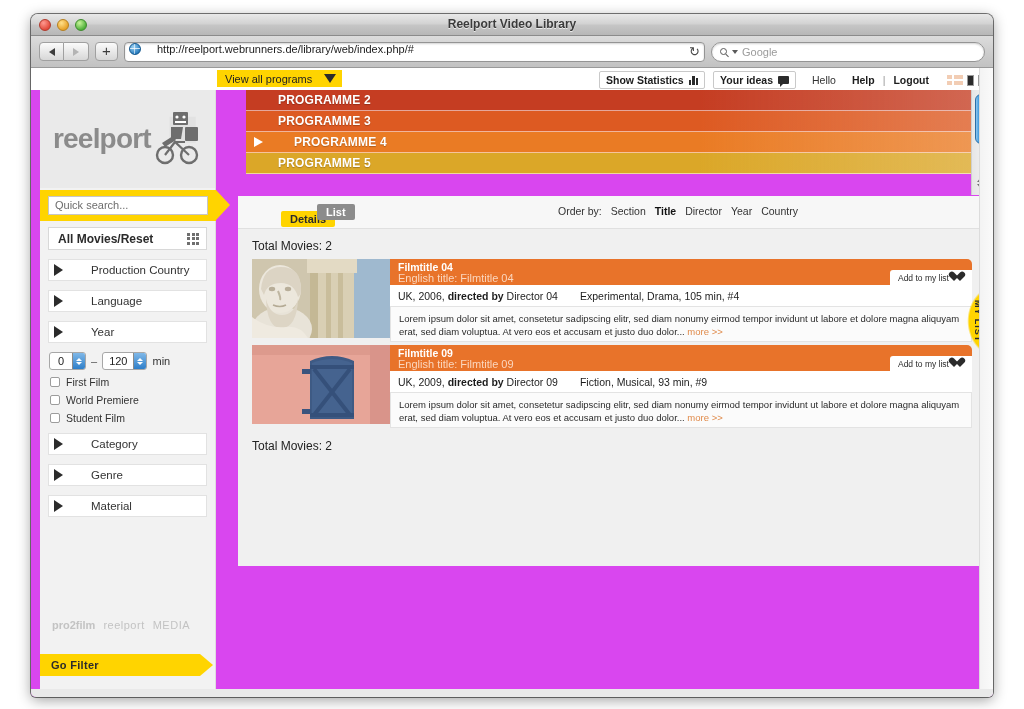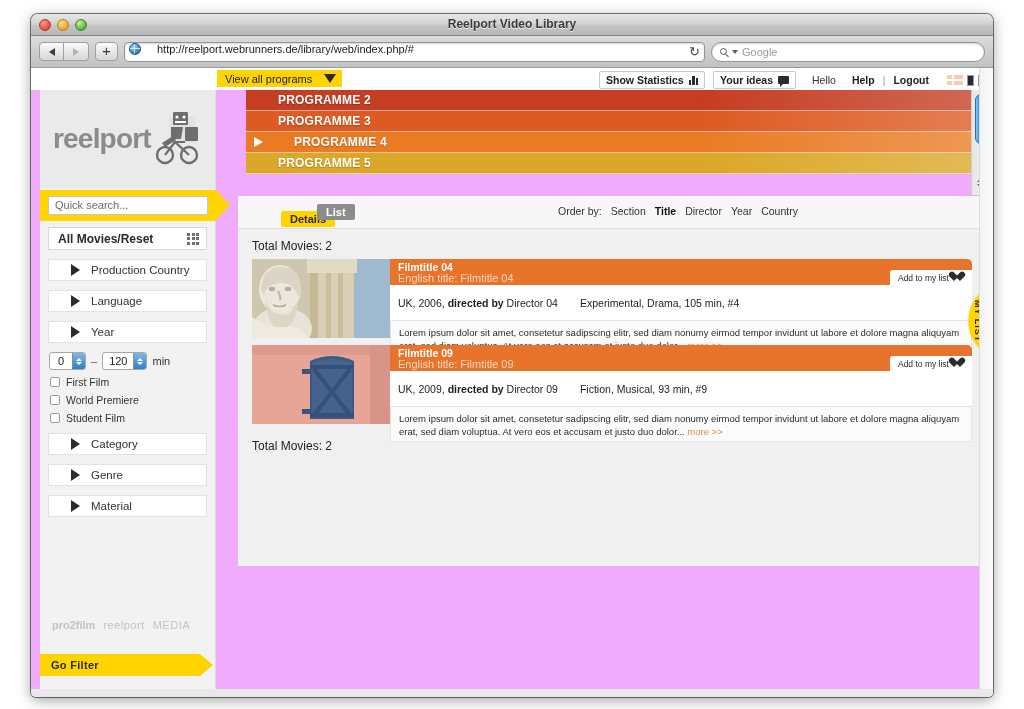--- a/index.html
+++ b/index.html
@@ -89,21 +89,21 @@
     width: 7px; height: 7px; border: 1.4px solid #5a5a5a; border-radius: 50%;
     position: relative; flex: none;
   }
   .mag::after { content:''; position:absolute; right:-3px; bottom:-2px; width:4px; height:1.4px; background:#5a5a5a; transform: rotate(45deg); }
   .caret-sm { width:0;height:0;border-left:3px solid transparent;border-right:3px solid transparent;border-top:4px solid #5a5a5a; margin-left:1px; }
   #searchph { font-size: 11px; color: #9b9b9b; }
 
   
   #page {
     position: relative; width: 962px; height: 629px;
-    background: #f0abfc; overflow: hidden;
+    background: #d946ef; overflow: hidden;
   }
 
   
   #topstrip { position: absolute; left: 0; top: 0; width: 962px; height: 22px; background: #ffffff; }
   #view-all {
     position: absolute; left: 186px; top: 2px;
     height: 17px; padding: 0 6px 0 8px;
     background: #ffd400; display: flex; align-items: center; gap: 12px;
     font-size: 11px; color: #222; font-weight: normal;
   }
@@ -173,21 +173,21 @@
     background: #fff; border: 1px solid #d8d8d8;
     display: flex; align-items: center; justify-content: space-between;
     padding: 0 7px 0 9px;
     font-size: 12px; font-weight: bold; color: #2b2b2b;
   }
   .grid-ico { display: grid; grid-template-columns: repeat(3,3px); gap: 1.5px; }
   .grid-ico i { display:block; width:3px; height:3px; background:#6f6f6f; }
 
   .acc-item {
     margin: 9px 8px 4px 8px; height: 22px; background: #fff; border: 1px solid #e2e2e2;
-    display: flex; align-items: center; gap: 11px; padding-left: 22px;
+    display: flex; align-items: center; gap: 28px; padding-left: 5px;
     font-size: 11.5px; color: #333;
   }
   .acc-tri { width:0;height:0;border-top:6px solid transparent;border-bottom:6px solid transparent;border-left:9px solid #2b2b2b; }
 
   #duration-row {
     display: flex; align-items: center; gap: 5px; margin: 9px 0 0 9px; font-size: 11px; color: #333;
   }
   .stepper {
     display: flex; align-items: center; height: 18px;
     background: #fff; border: 1px solid #a7a7a7; border-radius: 3px; overflow: hidden;
@@ -283,21 +283,21 @@
   }
   .addlist .al-txt { font-size: 8.5px; color: #2b2b2b; }
   .heart { position: relative; width: 12px; height: 11px; }
   .heart::before, .heart::after {
     content:''; position:absolute; width:6px; height:9px; background:#2b2b2b;
     border-radius: 6px 6px 0 0; top:0;
   }
   .heart::before { left:0; transform: rotate(-45deg); transform-origin: 0 100%; }
   .heart::after  { left:0; transform: rotate(45deg); transform-origin: 100% 100%; }
   .mmeta {
-    height: 36px; background: #ffffff; border-bottom: 1px solid #e3e3e3;
+    height: 22px; background: #ffffff; border-bottom: 1px solid #e3e3e3;
     display: flex; align-items: center; font-size: 10.5px; color: #1d1d1d; padding-left: 8px;
   }
   .mmeta .b { font-weight: bold; }
   .mmeta .genres { margin-left: 22px; }
   .mdesc {
     background: #fbfbfb; border: 1px solid #e3e3e3; border-top: none;
     font-size: 9.5px; color: #2b2b2b; line-height: 13px; padding: 5px 10px 4px 8px;
     height: 35px;
   }
   .more { color: #e08a4a; }

